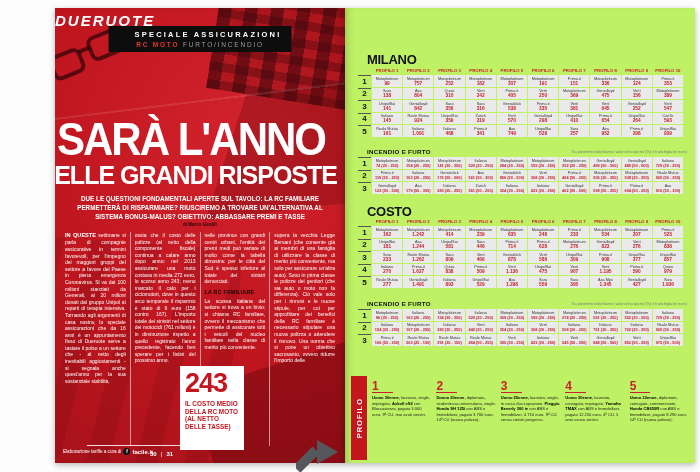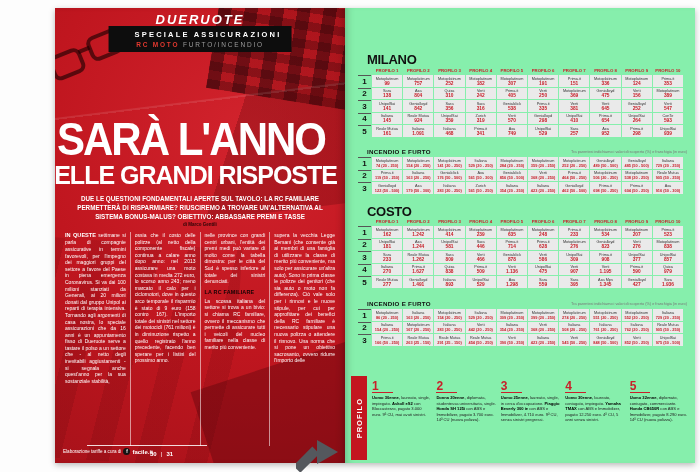--- a/index.html
+++ b/index.html
@@ -19,22 +19,22 @@
   .ph-glasses .lens{position:absolute;width:34px;height:26px;border:4px solid rgba(25,0,2,.62);border-radius:8px;}
   .ph-glasses .l1{left:2px;top:14px;} .ph-glasses .l2{left:44px;top:10px;}
   .ph-glasses .bridge{position:absolute;left:34px;top:18px;width:12px;height:4px;background:rgba(25,0,2,.62);}
   .ph-paper1{left:-30px;top:92px;width:360px;height:120px;transform:rotate(-7deg);
     background:linear-gradient(180deg, rgba(255,255,255,.10) 0 2px, transparent 2px 100%),
                linear-gradient(115deg, transparent 55%, rgba(90,5,9,.28) 55%);}
   .ph-paper2{left:-20px;top:235px;width:200px;height:220px;transform:rotate(4deg);
     background:repeating-linear-gradient(100deg, rgba(90,5,9,.16) 0 22px, transparent 22px 48px);}
   .ph-shade-br{right:-30px;bottom:-20px;width:170px;height:120px;transform:rotate(-18deg);background:rgba(60,0,5,.30);}
 
-  .logo{position:absolute;z-index:3;top:4px;left:0;width:100%;text-align:center;color:#fff;
-    font-size:13px;font-weight:bold;font-style:italic;letter-spacing:2px;}
+  .logo{position:absolute;z-index:3;top:4px;left:0;width:100%;text-align:left;color:#fff;
+    font-size:15px;font-weight:bold;font-style:italic;letter-spacing:2px;}
   .tagbox{position:absolute;z-index:3;top:18px;left:50%;transform:translateX(-50%);background:#0d0d0d;
     padding:4px 10px 4px;text-align:center;white-space:nowrap;}
   .tag1{color:#fff;font-weight:bold;font-size:7.5px;letter-spacing:2.2px;margin-left:16px;}
   .tag2{font-size:6.5px;letter-spacing:1.8px;margin-top:2px;}
   .tag2 .red{color:#e2392f;font-weight:bold;}
   .tag2 .gray{color:#9c9c9c;}
   .headline1{position:absolute;z-index:3;top:106px;left:2px;color:#fff;font-weight:900;
     font-size:42px;letter-spacing:-2px;transform:scaleY(1.08);transform-origin:left top;white-space:nowrap;}
   .headline2{position:absolute;z-index:3;top:152px;right:8px;color:#fff;font-weight:bold;
     font-size:25px;letter-spacing:-1px;transform:scaleY(1.05);transform-origin:right top;white-space:nowrap;}
@@ -54,21 +54,21 @@
   .credit{position:absolute;z-index:4;left:8px;bottom:8px;color:#fff;font-size:4.6px;display:flex;align-items:center;gap:2px;}
   .credit .badge{display:inline-flex;align-items:center;justify-content:center;width:7px;height:7px;border-radius:50%;
     background:#141414;color:#fff;font-size:4.5px;font-weight:bold;}
   .credit .brand{font-weight:bold;font-size:6px;}
   .footrule{position:absolute;z-index:4;left:32px;bottom:17px;width:120px;height:1px;background:rgba(255,255,255,.85);}
   .pagenums{position:absolute;z-index:4;left:95px;bottom:6px;color:#fff;font-size:6px;font-weight:bold;display:flex;gap:4px;align-items:center;}
   .pagenums .sep{opacity:.7;}
   .cont-arrow{position:absolute;left:296px;top:434px;z-index:6;}
 
   
-  .page-right{position:relative;width:350px;height:455px;background:#86efac;
+  .page-right{position:relative;width:350px;height:455px;background:#bef264;
     box-shadow:inset 7px 0 10px -7px rgba(0,0,0,.30);}
   .city-title{position:absolute;left:22px;font-size:13px;font-weight:900;color:#111;letter-spacing:-.3px;}
   .t-milano-title{top:44px;} .t-roma-title{top:196px;}
   .rctable{position:absolute;left:13px;width:325px;}
   .t-milano{top:60px;} .t-roma{top:211px;}
   .t-milano-inc{top:149px;} .t-roma-inc{top:301px;}
   .trow{display:grid;grid-template-columns:13px repeat(10,1fr);gap:1px;margin-bottom:1px;}
   .thead{margin-bottom:2px;}
   .hcell{color:#c8202a;font-weight:bold;font-size:4.3px;text-align:center;white-space:nowrap;}
   .rank{display:flex;align-items:center;justify-content:center;font-size:8px;font-weight:900;color:#111;
@@ -126,20 +126,24 @@
         <div class="bcol"><span class="lead">IN QUESTE</span><span> settimane si parla di compagnie assicurative in termini favorevoli, per l'impegno dei maggiori gruppi del settore a favore del Paese in piena emergenza Coronavirus. Si va dai 100 milioni stanziati da Generali, ai 20 milioni donati dal gruppo Unipol ai reparti di terapia intensiva. Tornando agli argomenti di casa nostra, lo speciale assicurazioni che da 16 anni è un appuntamento fisso di Dueruote serve a tastare il polso a un settore che - al netto degli inevitabili aggiustamenti - si segnala anche quest'anno per la sua sostanziale stabilità,</span></div>
         <div class="bcol"><span>ossia che il costo delle polizze (al netto della componente fiscale) continua a calare anno dopo anno: nel 2013 assicurare una moto costava in media 272 euro, lo scorso anno 243; meno marcato il calo per i ciclomotori, dove in questo arco temporale il risparmio è stato di 9 euro (158 contro 167). L'importo totale dei sinistri nel settore dei motocicli (761 milioni) è in diminuzione rispetto a quello registrato l'anno precedente, facendo ben sperare per i listini del prossimo anno.</span></div>
         <div class="bcol">
           <span>nelle province con grandi centri urbani, l'entità dei premi medi può variare di molto come la tabella dimostra: per le città del Sud è spesso inferiore al totale dei sinistri denunciati.</span>
           <div class="subhead">LA RC FAMILIARE</div>
           <span>La scossa italiana del settore si trova a un bivio: si chiama RC familiare, ovvero il meccanismo che permette di assicurare tutti i veicoli del nucleo familiare nella classe di merito più conveniente.</span>
         </div>
         <div class="bcol"><span>supera la vecchia Legge Bersani (che consente già ai membri di una famiglia di utilizzare la classe di merito più conveniente, ma solo per assicurare un'altra auto). Sono in prima classe le polizze dei genitori (che sia auto o moto non fa differenza). Ciò vale solo per i rinnovi e le nuove stipule, per cui per approfittare dei benefici della RC familiare è necessario stipulare una nuova polizza o attendere il rinnovo. Una norma che si pone un obiettivo sacrosanto, ovvero ridurre l'importo delle</span></div>
       </div>
 
+      <div class="statbox">
+        <div class="statnum">243</div>
+        <div class="statcap">IL COSTO MEDIO DELLA RC MOTO (AL NETTO DELLE TASSE)</div>
+      </div>
 
       <div class="credit">
         <span>Elaborazione tariffe a cura di</span>
         <span class="badge">f</span>
         <span class="brand">facile.it</span>
       </div>
       <div class="footrule"></div>
       <div class="pagenums">
         <span>30</span>
         <span class="sep">|</span>

